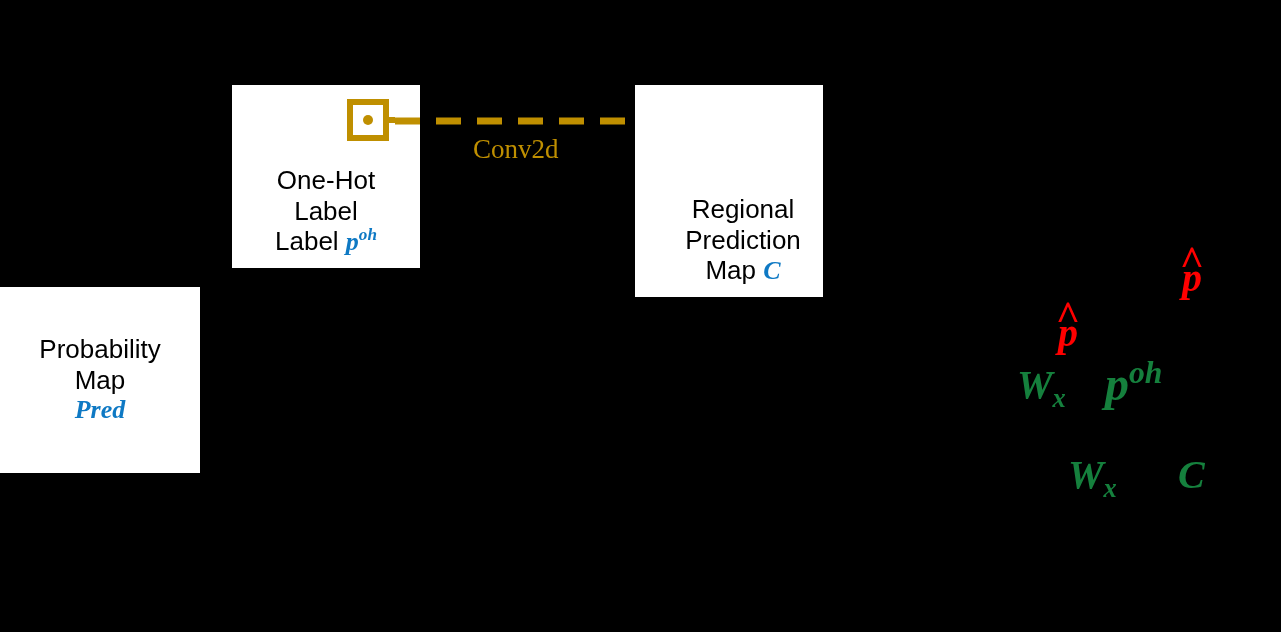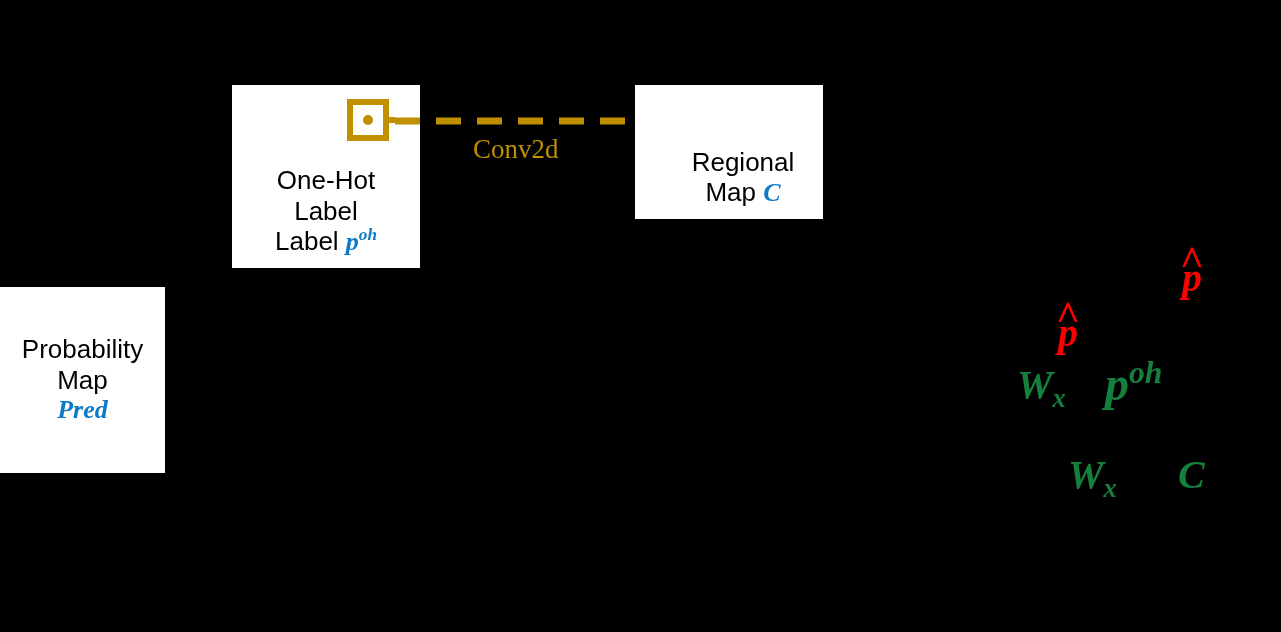--- a/index.html
+++ b/index.html
@@ -50,29 +50,29 @@
     line-height: 0;
   }
   .sub {
     font-size: 0.66em;
     vertical-align: sub;
     line-height: 0;
   }
 
   
   #box-prob {
-    left: 0px;  top: 287px;  width: 165px;  height: 186px;
+    left: 0px;  top: 287px;  width: 200px;  height: 186px;
   }
   #box-onehot {
     left: 232px; top: 85px;  width: 188px;  height: 183px;
     justify-content: flex-end;
     padding-bottom: 10px;
   }
   #box-regional {
-    left: 635px; top: 85px;  width: 188px;  height: 134px;
+    left: 635px; top: 85px;  width: 188px;  height: 212px;
     justify-content: flex-end;
     padding-bottom: 10px;
     padding-left: 28px;
   }
   #box-entropy {
     left: 462px; top: 444px; width: 188px;  height: 184px;
     justify-content: flex-end;
     padding-bottom: 30px;
   }
 
@@ -165,20 +165,21 @@
     <svg width="415" height="42" viewBox="0 0 415 42" xmlns="http://www.w3.org/2000/svg">
       <line x1="0" y1="21" x2="360" y2="21" stroke="#BF8F00" stroke-width="7" stroke-dasharray="25 16" stroke-linecap="butt"></line>
       <polyline points="361,7 385,21 361,35" fill="none" stroke="#BF8F00" stroke-width="7" stroke-linecap="round" stroke-linejoin="miter"></polyline>
       <circle cx="403" cy="21" r="5.5" fill="#BF8F00"></circle>
     </svg>
   </div>
   <div id="conv-label">Conv2d</div>
 
   <div class="box" id="box-regional">
     <span class="line">Regional</span>
+    <span class="line">Prediction</span>
     <span class="line"><span>Map </span><span class="sym">C</span></span>
   </div>
 
 
   <div class="frag red" id="frag-phat-1">
     <span class="hat"><span class="hatmark">^</span><span>p</span></span>
   </div>
 
   <div class="frag red" id="frag-phat-2">
     <span class="hat"><span class="hatmark">^</span><span>p</span></span>

